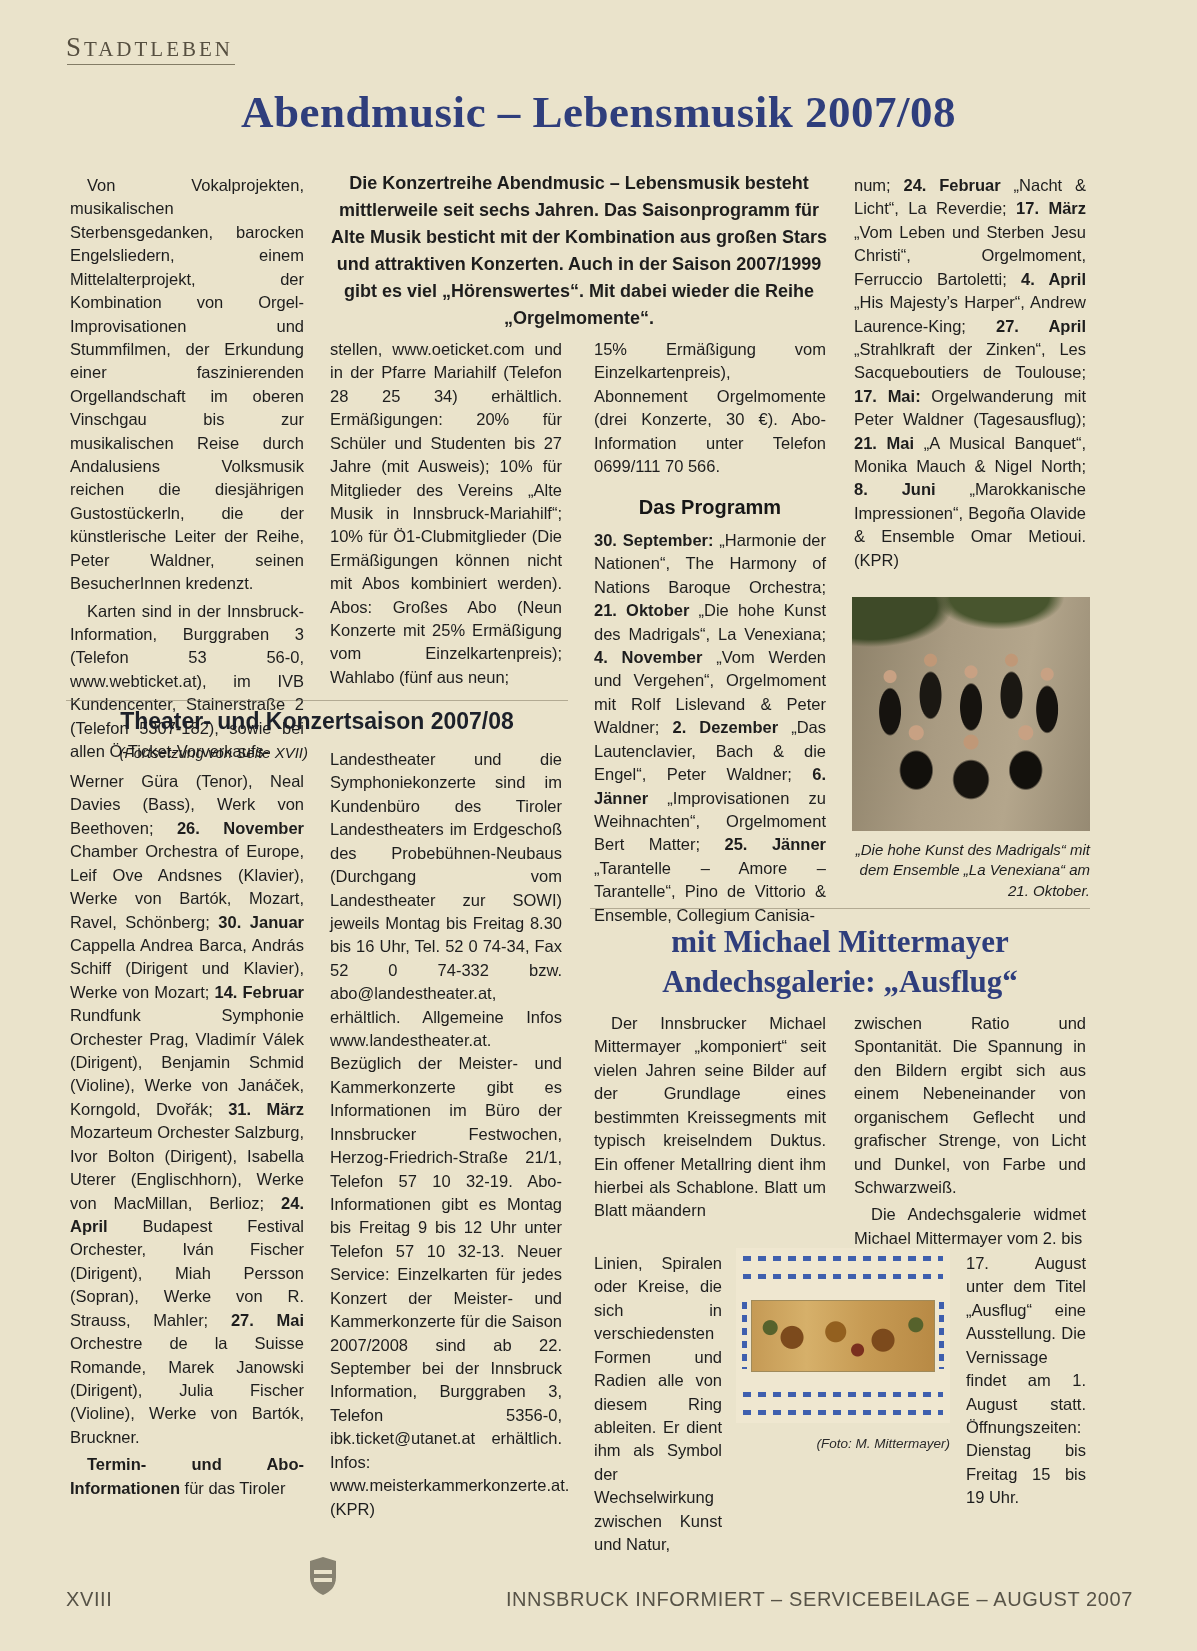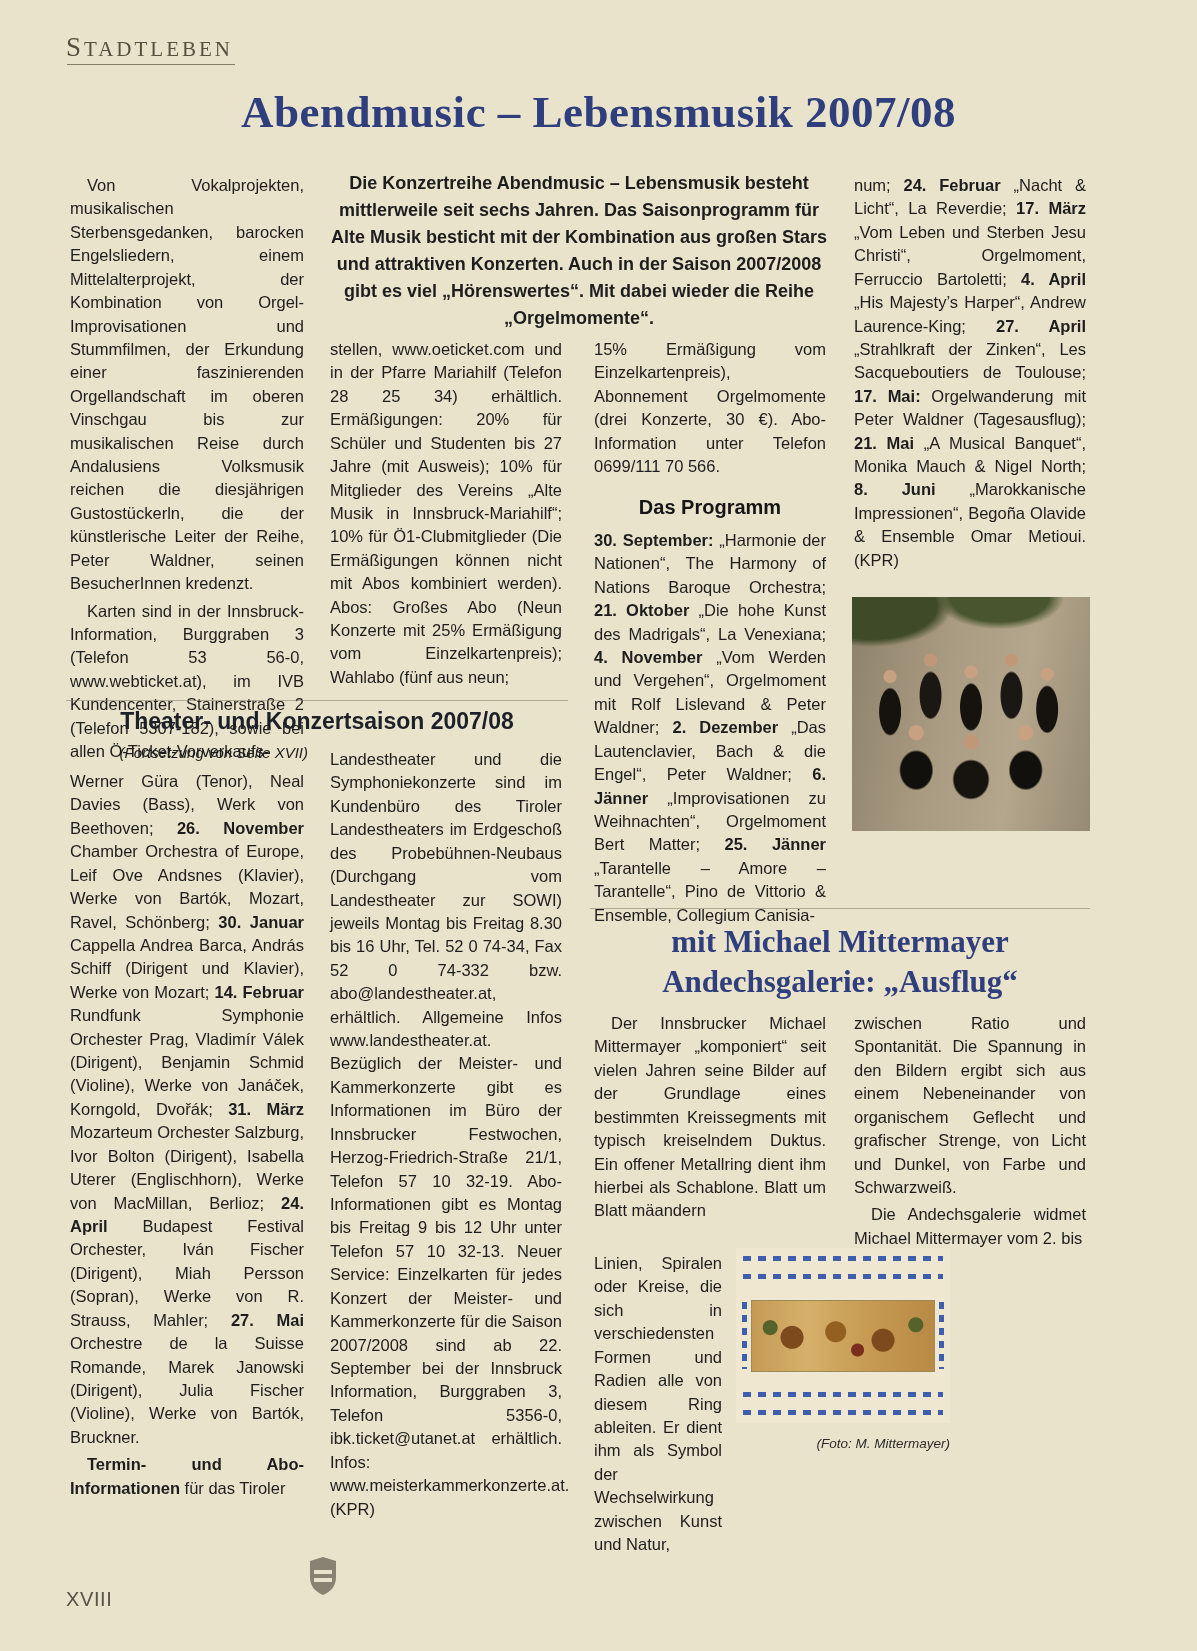--- a/index.html
+++ b/index.html
@@ -109,37 +109,38 @@
   <div class="abs section-label" style="left:66px; top:32px;">STADTLEBEN</div>
   <div class="abs rule" style="left:67px; top:64px; width:168px;"></div>
 
   <h1 class="abs main-title" style="left:60px; top:86px; width:1077px;">Abendmusic – Lebensmusik 2007/08</h1>
 
   <div class="abs body-text" style="left:66px; top:170px; width:242px;">
     <p class="indent">Von Vokalprojekten, musikalischen Sterbensgedanken, barocken Engelsliedern, einem Mittelalterprojekt, der Kombination von Orgel-Improvisationen und Stummfilmen, der Erkundung einer faszinierenden Orgellandschaft im oberen Vinschgau bis zur musikalischen Reise durch Andalusiens Volksmusik reichen die diesjährigen Gustostückerln, die der künstlerische Leiter der Reihe, Peter Waldner, seinen BesucherInnen kredenzt.</p>
     <p class="indent">Karten sind in der Innsbruck-Information, Burggraben 3 (Telefon 53 56-0, www.webticket.at), im IVB Kundencenter, Stainerstraße 2 (Telefon 5307-182), sowie bei allen Ö-Ticket-Vorverkaufs-</p>
   </div>
 
-  <div class="abs intro" style="left:326px; top:170px; width:506px;">Die Konzertreihe Abendmusic – Lebensmusik besteht mittlerweile seit sechs Jahren. Das Saisonprogramm für Alte Musik besticht mit der Kombination aus großen Stars und attraktiven Konzerten. Auch in der Saison 2007/2008 gibt es viel „Hörenswertes“. Mit dabei wieder die Reihe „Orgelmomente“.</div>
+  <div class="abs intro" style="left:326px; top:170px; width:506px;">Die Konzertreihe Abendmusic – Lebensmusik besteht mittlerweile seit sechs Jahren. Das Saisonprogramm für Alte Musik besticht mit der Kombination aus großen Stars und attraktiven Konzerten. Auch in der Saison 2007/1999 gibt es viel „Hörenswertes“. Mit dabei wieder die Reihe „Orgelmomente“.</div>
 
   <div class="abs body-text" style="left:326px; top:334px; width:240px;">
     <p>stellen, www.oeticket.com und in der Pfarre Mariahilf (Telefon 28 25 34) erhältlich. Ermäßigungen: 20% für Schüler und Studenten bis 27 Jahre (mit Ausweis); 10% für Mitglieder des Vereins „Alte Musik in Innsbruck-Mariahilf“; 10% für Ö1-Clubmitglieder (Die Ermäßigungen können nicht mit Abos kombiniert werden). Abos: Großes Abo (Neun Konzerte mit 25% Ermäßigung vom Einzelkartenpreis); Wahlabo (fünf aus neun;</p>
   </div>
 
   <div class="abs body-text" style="left:590px; top:334px; width:240px;">
     <p>15% Ermäßigung vom Einzelkartenpreis), Abonnement Orgelmomente (drei Konzerte, 30 €). Abo-Information unter Telefon 0699/111 70 566.</p>
     <h3 class="programm-heading">Das Programm</h3>
     <p><span class="seg-bold">30. September: </span><span>„Harmonie der Nationen“, The Harmony of Nations Baroque Orchestra; </span><span class="seg-bold">21. Oktober </span><span>„Die hohe Kunst des Madrigals“, La Venexiana; </span><span class="seg-bold">4. November </span><span>„Vom Werden und Vergehen“, Orgelmoment mit Rolf Lislevand &amp; Peter Waldner; </span><span class="seg-bold">2. Dezember </span><span>„Das Lautenclavier, Bach &amp; die Engel“, Peter Waldner; </span><span class="seg-bold">6. Jänner </span><span>„Improvisationen zu Weihnachten“, Orgelmoment Bert Matter; </span><span class="seg-bold">25. Jänner </span><span>„Tarantelle – Amore – Tarantelle“, Pino de Vittorio &amp; Ensemble, Collegium Canisia-</span></p>
   </div>
 
   <div class="abs body-text" style="left:850px; top:170px; width:240px;">
     <p><span>num; </span><span class="seg-bold">24. Februar </span><span>„Nacht &amp; Licht“, La Reverdie; </span><span class="seg-bold">17. März </span><span>„Vom Leben und Sterben Jesu Christi“, Orgelmoment, Ferruccio Bartoletti; </span><span class="seg-bold">4. April </span><span>„His Majesty’s Harper“, Andrew Laurence-King; </span><span class="seg-bold">27. April </span><span>„Strahlkraft der Zinken“, Les Sacqueboutiers de Toulouse; </span><span class="seg-bold">17. Mai: </span><span>Orgelwanderung mit Peter Waldner (Tagesausflug); </span><span class="seg-bold">21. Mai </span><span>„A Musical Banquet“, Monika Mauch &amp; Nigel North; </span><span class="seg-bold">8. Juni </span><span>„Marokkanische Impressionen“, Begoña Olavide &amp; Ensemble Omar Metioui. (KPR)</span></p>
   </div>
 
   <div class="abs ensemble-photo" style="left:852px; top:597px;"></div>
+  <div class="abs caption" style="left:852px; top:840px; width:238px;">„Die hohe Kunst des Madrigals“ mit dem Ensemble „La Venexiana“ am 21. Oktober.</div>
 
   <div class="abs rule" style="left:66px; top:700px; width:502px; opacity:0.55;"></div>
   <h2 class="abs theater-title" style="left:66px; top:708px; width:502px;">Theater- und Konzertsaison 2007/08</h2>
   <div class="abs continuation" style="left:66px; top:744px; width:242px;">(Fortsetzung von Seite XVII)</div>
 
   <div class="abs body-text" style="left:66px; top:766px; width:242px;">
     <p><span>Werner Güra (Tenor), Neal Davies (Bass), Werk von Beethoven; </span><span class="seg-bold">26. November </span><span>Chamber Orchestra of Europe, Leif Ove Andsnes (Klavier), Werke von Bartók, Mozart, Ravel, Schönberg; </span><span class="seg-bold">30. Januar </span><span>Cappella Andrea Barca, András Schiff (Dirigent und Klavier), Werke von Mozart; </span><span class="seg-bold">14. Februar </span><span>Rundfunk Symphonie Orchester Prag, Vladimír Válek (Dirigent), Benjamin Schmid (Violine), Werke von Janáček, Korngold, Dvořák; </span><span class="seg-bold">31. März </span><span>Mozarteum Orchester Salzburg, Ivor Bolton (Dirigent), Isabella Uterer (Englischhorn), Werke von MacMillan, Berlioz; </span><span class="seg-bold">24. April </span><span>Budapest Festival Orchester, Iván Fischer (Dirigent), Miah Persson (Sopran), Werke von R. Strauss, Mahler; </span><span class="seg-bold">27. Mai </span><span>Orchestre de la Suisse Romande, Marek Janowski (Dirigent), Julia Fischer (Violine), Werke von Bartók, Bruckner.</span></p>
     <p class="indent"><span class="seg-bold">Termin- und Abo-Informationen</span><span> für das Tiroler</span></p>
   </div>
 
@@ -168,23 +169,27 @@
     <div class="painting"></div>
     <div class="dash-row" style="bottom:26px"></div>
     <div class="dash-row" style="bottom:8px"></div>
   </div>
   <div class="abs credit" style="left:736px; top:1436px; width:214px;">(Foto: M. Mittermayer)</div>
 
   <div class="abs body-text" style="left:850px; top:1008px; width:240px;">
     <p>zwischen Ratio und Spontanität. Die Spannung in den Bildern ergibt sich aus einem Nebeneinander von organischem Geflecht und grafischer Strenge, von Licht und Dunkel, von Farbe und Schwarzweiß.</p>
     <p class="indent">Die Andechsgalerie widmet Michael Mittermayer vom 2. bis</p>
   </div>
+  <div class="abs body-text" style="left:962px; top:1248px; width:128px;">
+    <p>17. August unter dem Titel „Ausflug“ eine Ausstellung. Die Vernissage findet am 1. August statt. Öffnungszeiten: Dienstag bis Freitag 15 bis 19 Uhr.</p>
+  </div>
 
   <div class="abs footer-text" style="left:66px; top:1572px;">XVIII</div>
   <div class="abs" style="left:308px; top:1556px;">
     <svg width="30" height="40" viewBox="0 0 30 40">
       <path d="M15 1 L28 5 V21 C28 31 22 36 15 39 C8 36 2 31 2 21 V5 Z" fill="#878271"></path>
       <rect x="6" y="14" width="18" height="4" fill="#eae3cb"></rect>
       <rect x="6" y="22" width="18" height="4" fill="#eae3cb"></rect>
     </svg>
   </div>
+  <div class="abs footer-text" style="right:64px; top:1572px; text-align:right;">INNSBRUCK INFORMIERT – SERVICEBEILAGE – AUGUST 2007</div>
 
 </div>
 
 </body></html>

